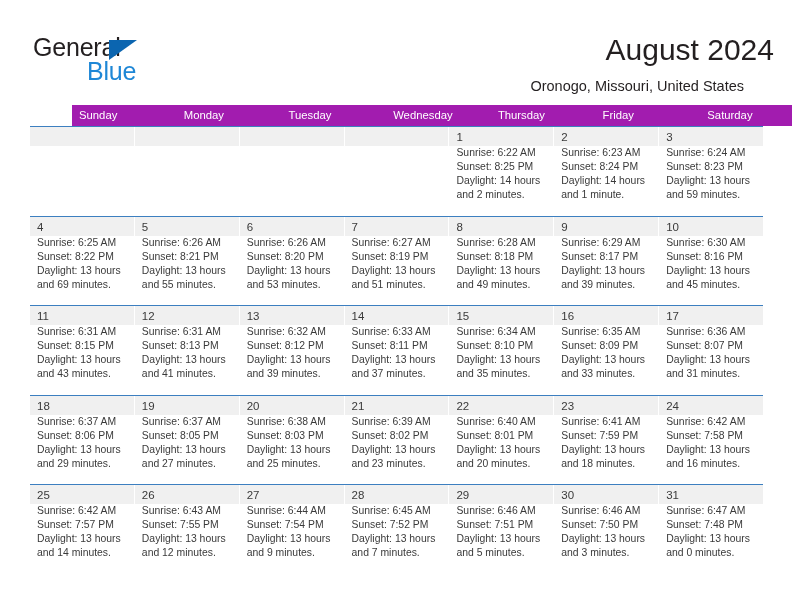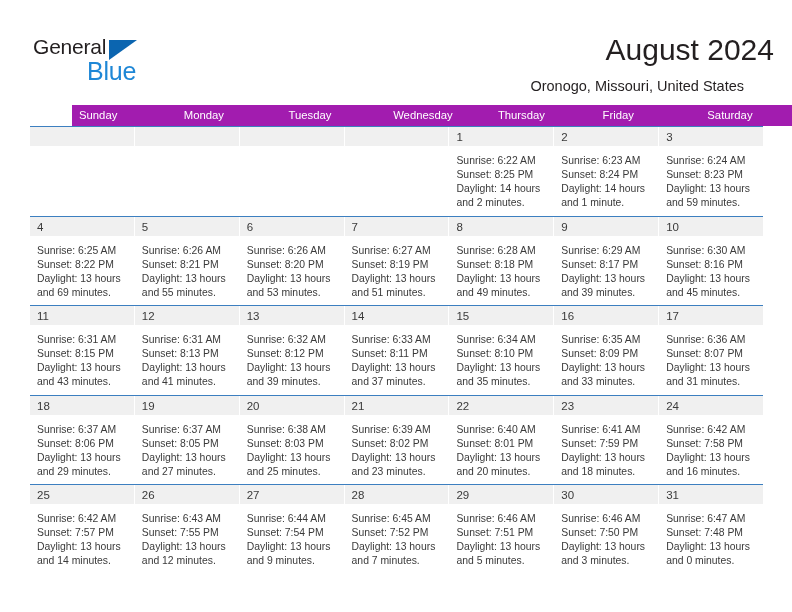--- a/index.html
+++ b/index.html
@@ -27,21 +27,21 @@
   .logo {
     position: absolute;
     left: 33px;
     top: 33px;
     width: 180px;
     height: 52px;
   }
   .logo-general {
     position: absolute;
     left: 0; top: 0;
-    font-size: 21px;
+    font-size: 25px;
     letter-spacing: -0.2px;
     color: #231f20;
     line-height: 28px;
   }
   .logo-tri {
     position: absolute;
     left: 76px;
     top: 7px;
     width: 0; height: 0;
     border-left: 28px solid #0b65b0;
@@ -125,21 +125,21 @@
     padding-left: 7px;
   }
   .daynum {
     font-size: 11.5px;
     color: #3a3a3a;
     line-height: 19px;
   }
   .cell.empty .daynum-band { background: #f0f0f0; }
 
   .lines {
-    padding: 8px 6px 0 7px;
+    padding: 0 6px 0 7px;
   }
   .line {
     font-size: 10.4px;
     color: #3a3a3a;
     line-height: 14px;
     white-space: nowrap;
   }
 </style>
 </head>
 <body>

